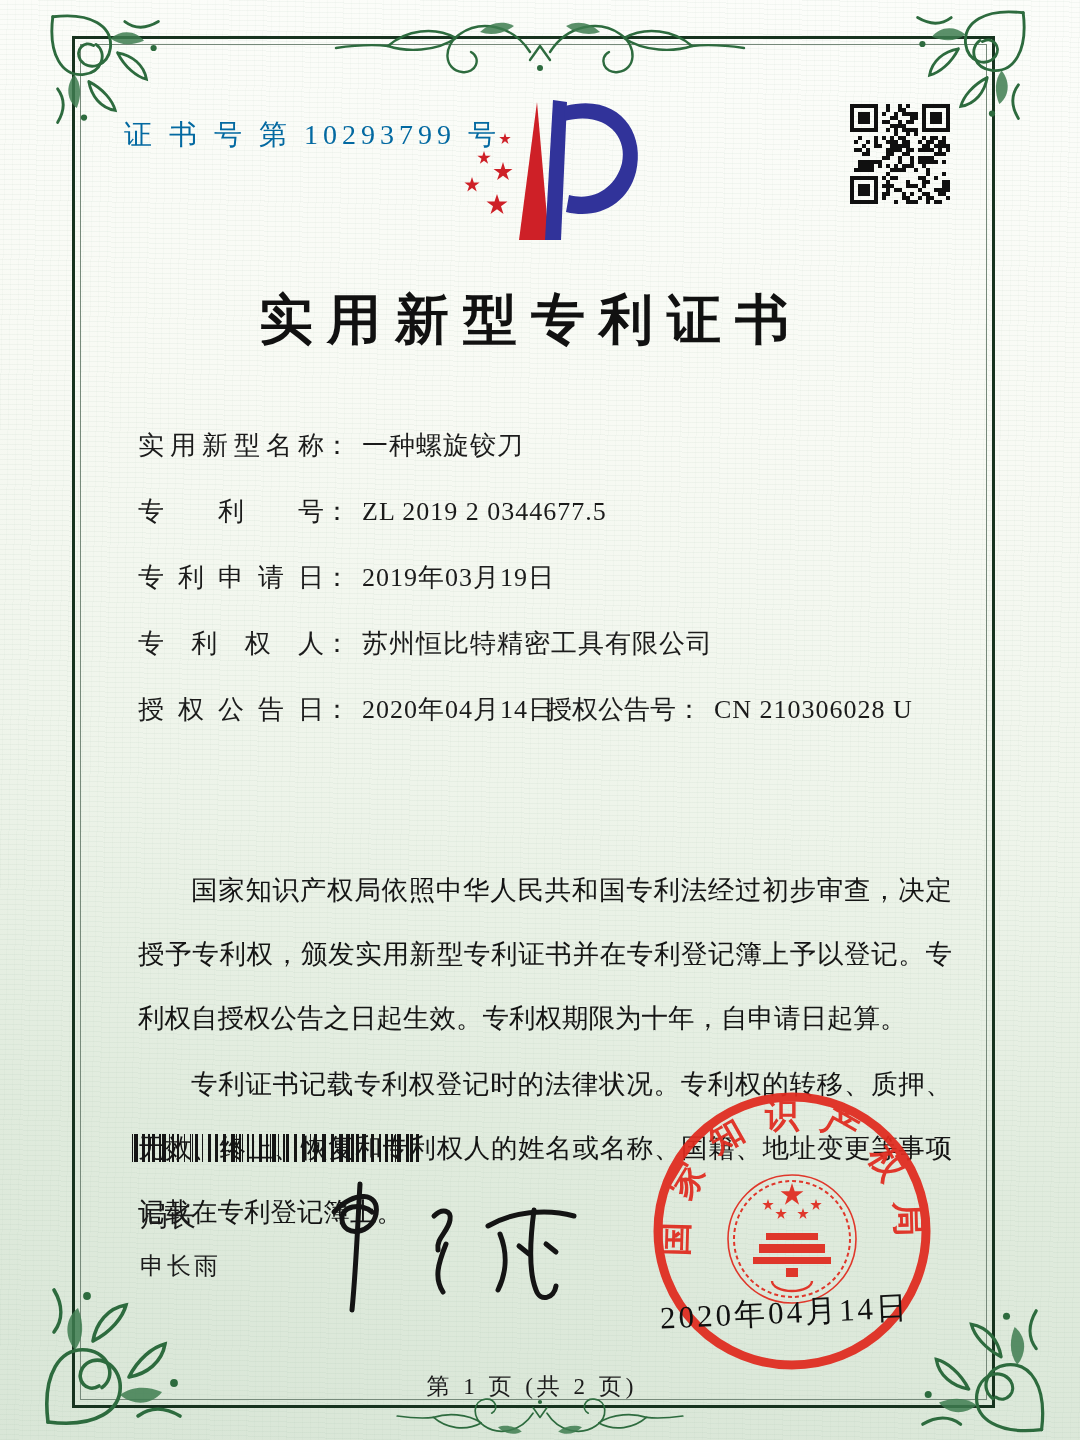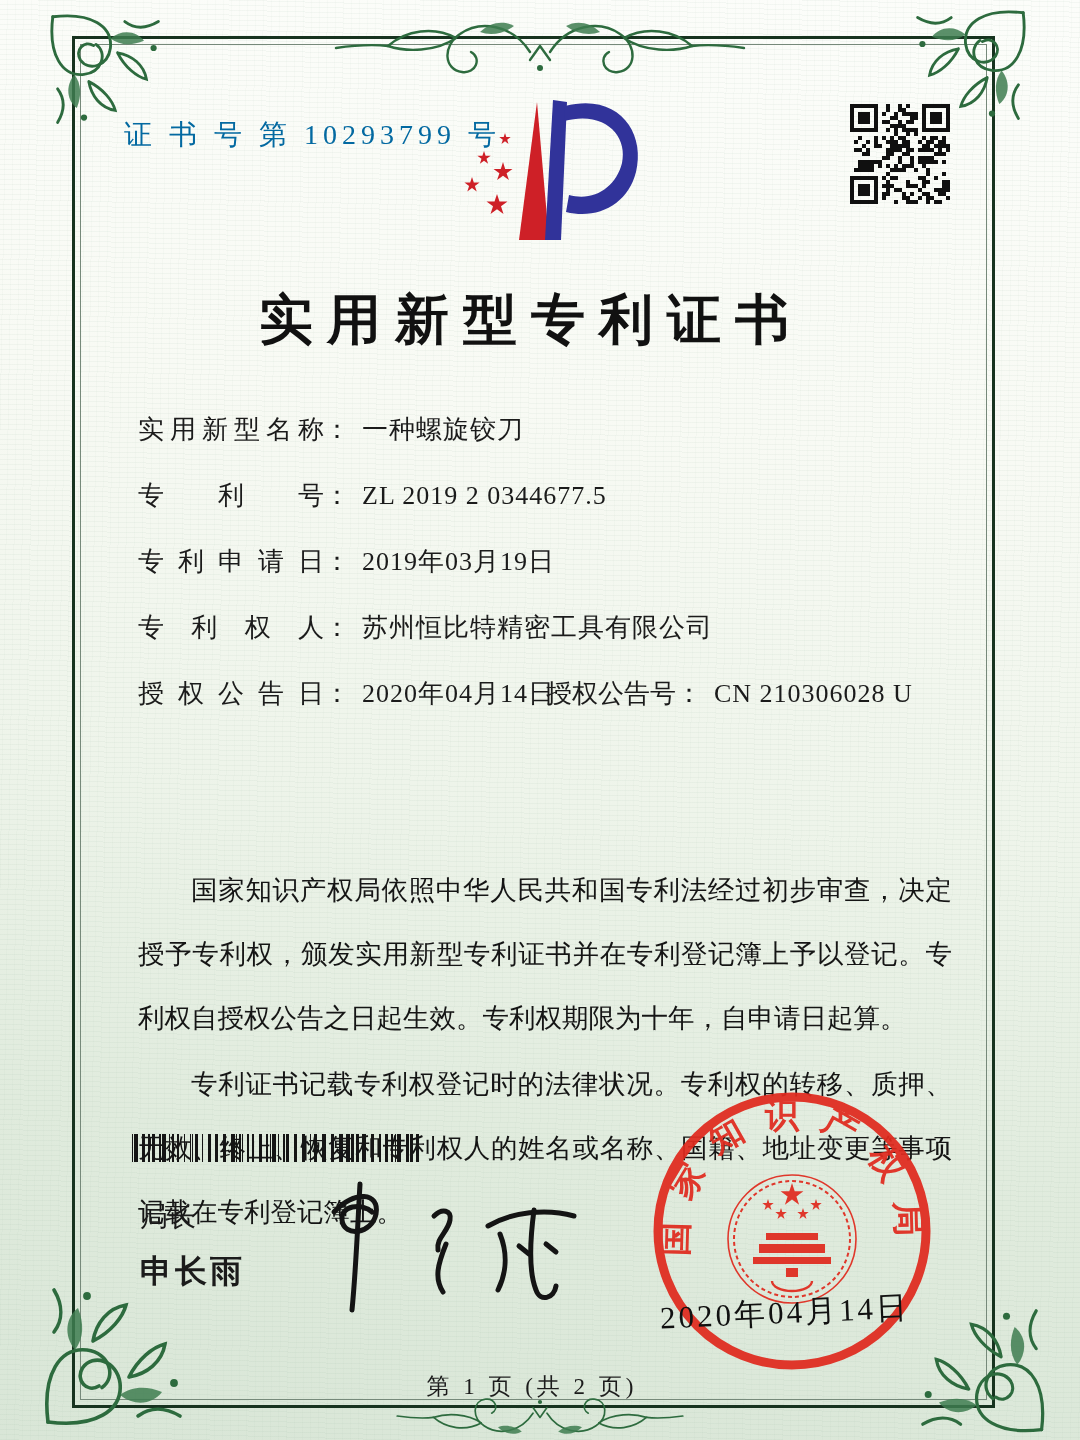--- a/index.html
+++ b/index.html
@@ -25,40 +25,40 @@
   .cert-no{
     position:absolute;left:124px;top:116px;font-size:28px;letter-spacing:5px;color:#0369a1;
   }
   .logo-wrap{position:absolute;left:448px;top:90px;width:210px;height:165px;}
   .qr-wrap{position:absolute;left:850px;top:104px;width:100px;height:100px;}
   .doc-title{
     position:absolute;left:0;top:284px;width:1062px;text-align:center;
     font-size:54px;font-weight:600;letter-spacing:14px;color:#111;
   }
   
-  .fields{position:absolute;left:138px;top:412px;width:820px;font-size:26px;}
+  .fields{position:absolute;left:138px;top:428px;width:820px;font-size:26px;}
   .frow{height:66px;white-space:nowrap;}
   .flabel{
     display:inline-block;width:186px;vertical-align:top;
     text-align:justify;text-align-last:justify;
   }
   .fcolon{display:inline-block;margin-right:12px;}
   .fvalue{letter-spacing:1px;}
   .grant-row{display:flex;}
   .grant-first{width:408px;}
   
   .body-text{
     position:absolute;left:138px;top:858px;width:814px;
     font-size:26.5px;line-height:64px;text-align:justify;color:#151515;
   }
   .body-text p{margin:0 0 2px 0;text-indent:2em;}
   
   .barcode-wrap{position:absolute;left:132px;top:1134px;width:292px;height:28px;}
   .sig-title{position:absolute;left:140px;top:1198px;font-family:"Liberation Sans",sans-serif;font-size:28px;}
-  .sig-name{position:absolute;left:140px;top:1250px;font-family:"Liberation Sans",sans-serif;font-size:32px;letter-spacing:3px;font-weight:bold;}
+  .sig-name{position:absolute;left:140px;top:1250px;font-family:"Liberation Sans",sans-serif;font-size:24px;letter-spacing:3px;}
   .signature-wrap{position:absolute;left:288px;top:1178px;width:300px;height:145px;}
   .seal-wrap{position:absolute;left:647px;top:1086px;width:290px;height:290px;opacity:0.93;}
   .seal-date{
     position:absolute;left:630px;top:1292px;width:310px;text-align:center;
     font-size:31px;letter-spacing:3px;color:#111;transform:rotate(-2.5deg);
   }
   .page-footer{
     position:absolute;left:0;top:1371px;width:1064px;text-align:center;
     font-size:23px;letter-spacing:4px;color:#1c1c1c;
   }

